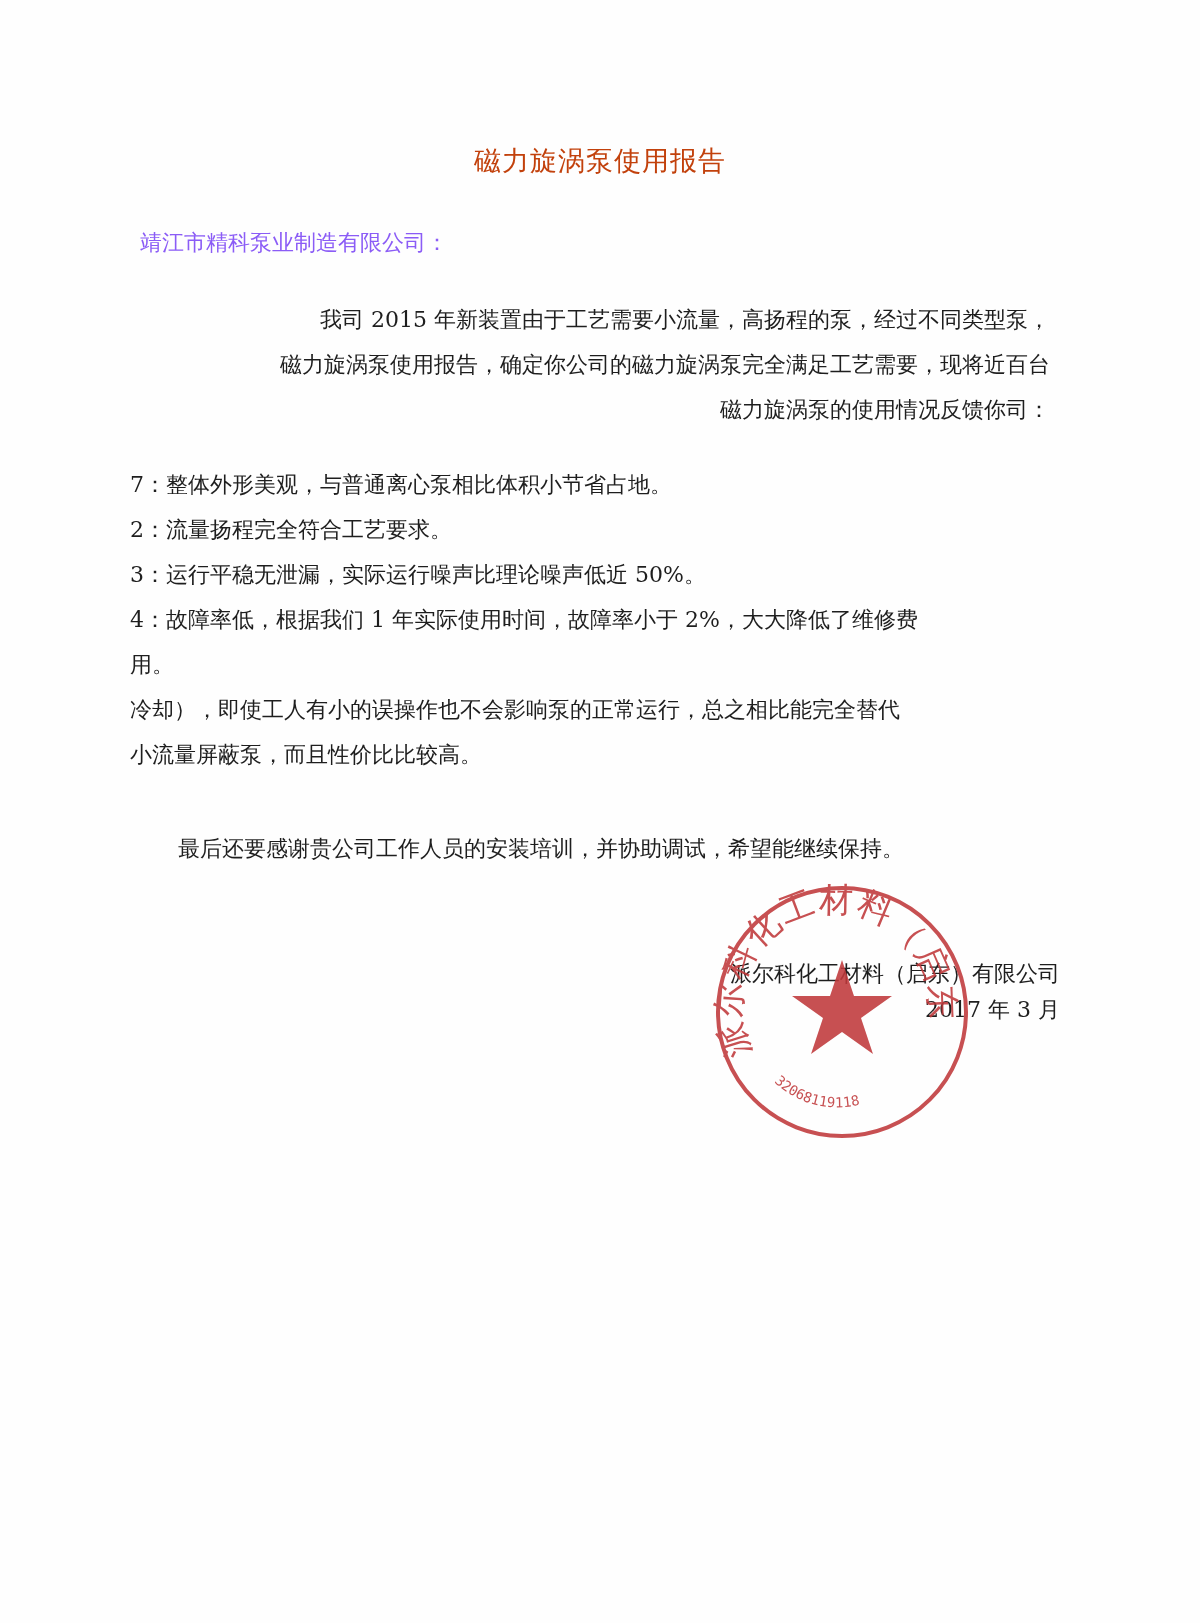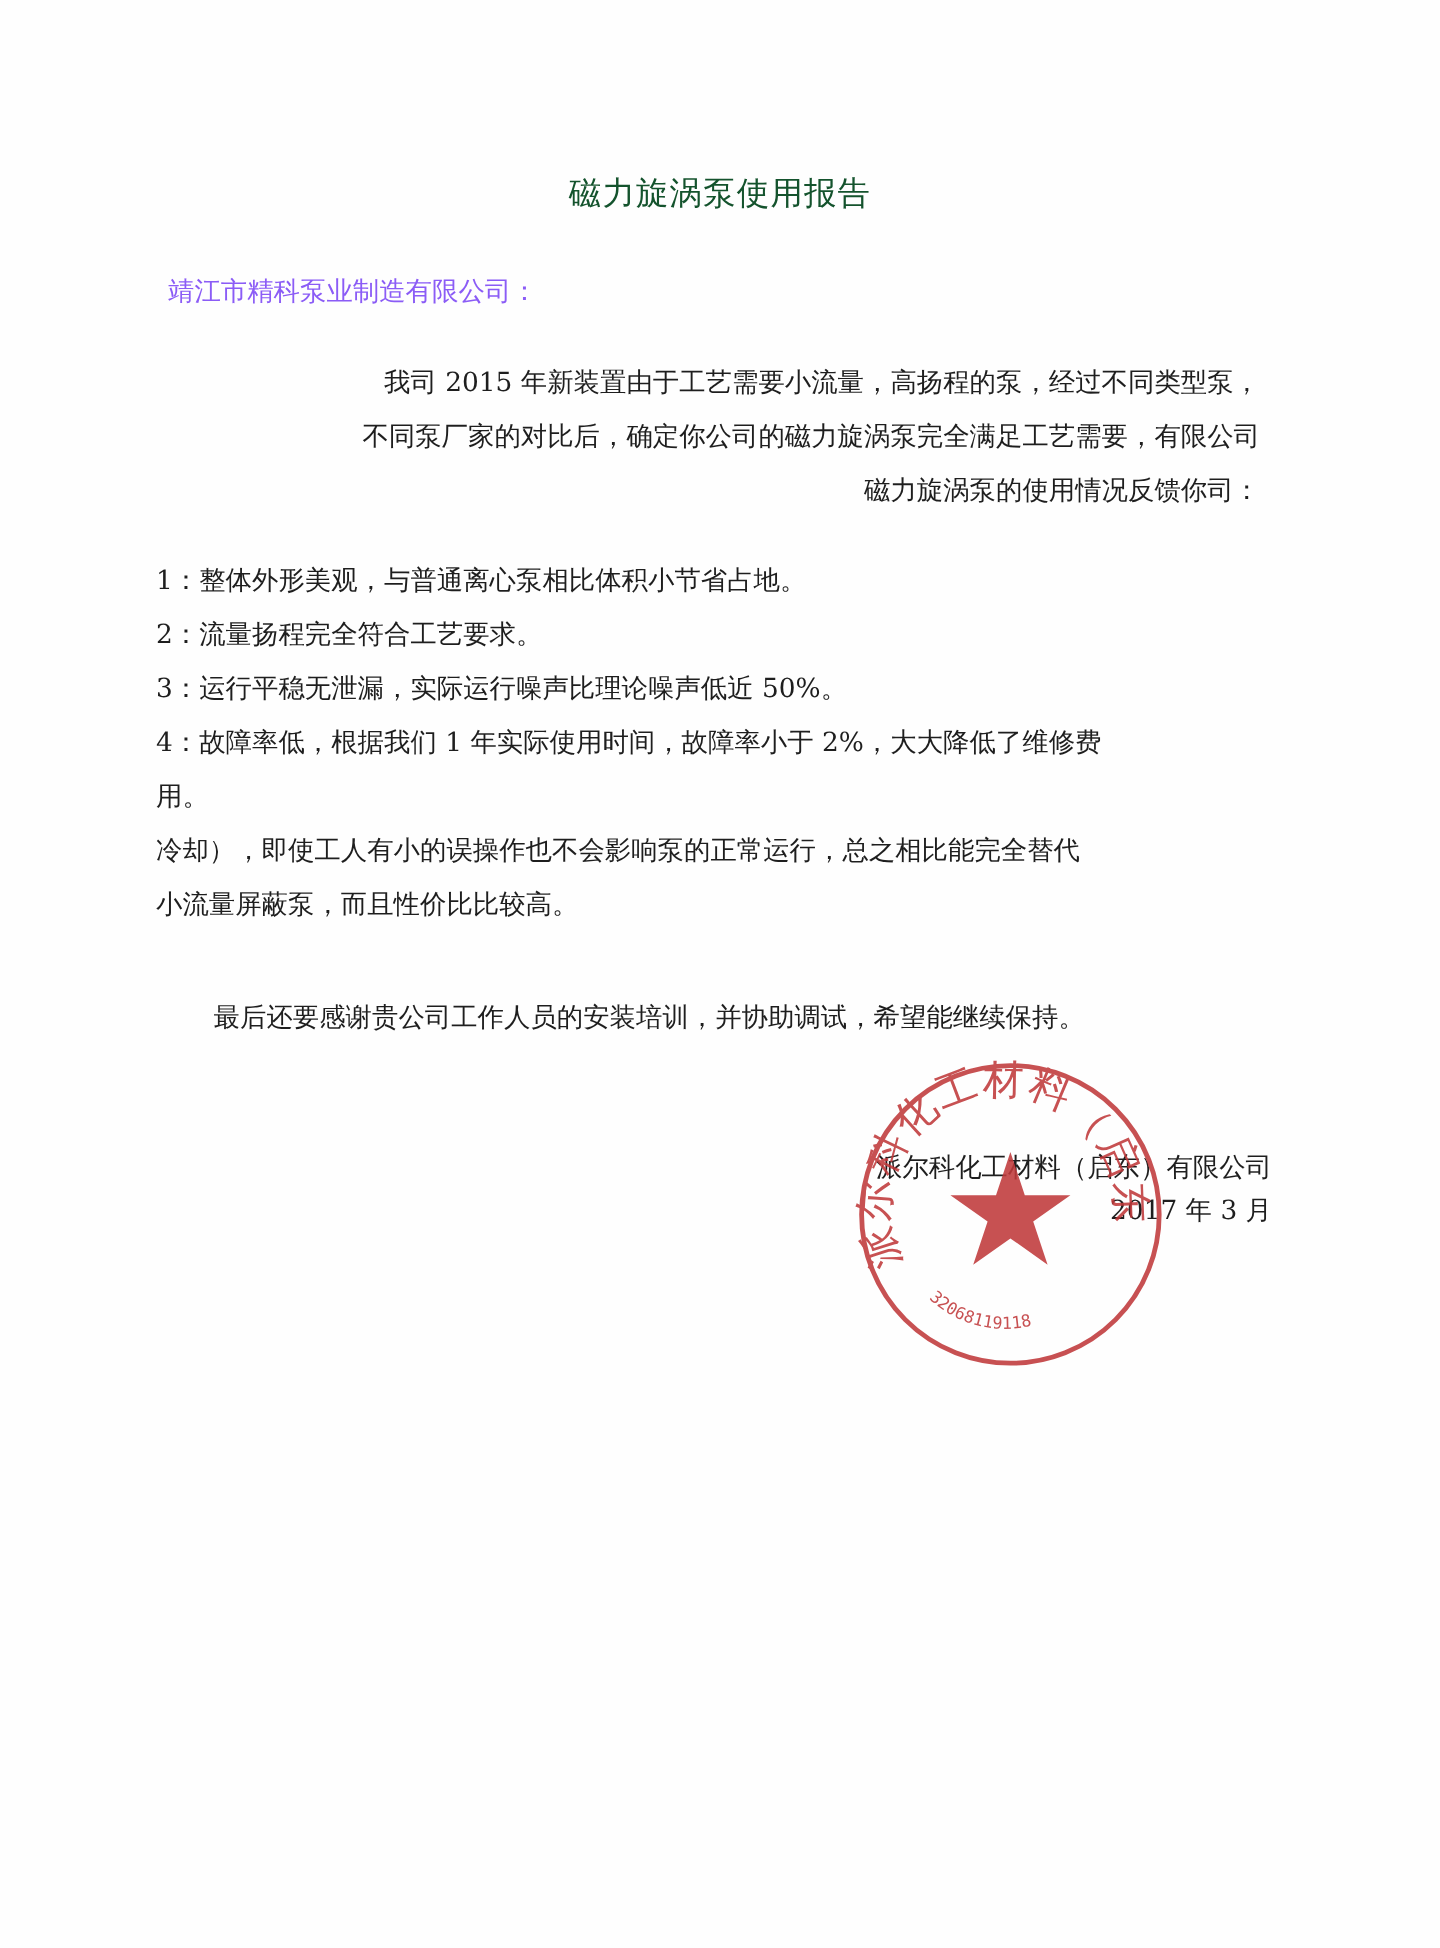--- a/index.html
+++ b/index.html
@@ -4,21 +4,21 @@
   <style>
     html, body { margin: 0; padding: 0; background: #ffffff; }
     body {
       width: 1200px; height: 1623px; position: relative; overflow: hidden;
       font-family: "DejaVu Serif", "Liberation Serif", serif;
       color: #1a1a1a;
     }
     .page { position: absolute; inset: 0; background: #fefefe; }
     .title {
       position: absolute; left: 0; width: 1200px; top: 143px;
-      text-align: center; font-size: 27px; letter-spacing: 1px; color: #14532d;
+      text-align: center; font-size: 27px; letter-spacing: 1px; color: #c2410c;
     }
     .addressee {
       position: absolute; left: 140px; top: 228px; font-size: 22px; color: #8b5cf6;
     }
     .body-block {
       position: absolute; left: 130px; width: 920px; font-size: 22px;
       line-height: 45px; color: #1e1e1e;
     }
     .intro { top: 297px; text-align: right; }
     .intro .line1 { padding-left: 50px; }
@@ -39,26 +39,26 @@
 <body>
 
 <div class="page">
 
   <div class="title">磁力旋涡泵使用报告</div>
 
   <div class="addressee">靖江市精科泵业制造有限公司：</div>
 
   <div class="body-block intro">
     <span class="line line1">我司 2015 年新装置由于工艺需要小流量，高扬程的泵，经过不同类型泵，</span>
-    <span class="line">不同泵厂家的对比后，确定你公司的磁力旋涡泵完全满足工艺需要，有限公司</span>
+    <span class="line">磁力旋涡泵使用报告，确定你公司的磁力旋涡泵完全满足工艺需要，现将近百台</span>
     <span class="line">磁力旋涡泵的使用情况反馈你司：</span>
   </div>
 
   <div class="body-block items">
-    <span class="line">1：整体外形美观，与普通离心泵相比体积小节省占地。</span>
+    <span class="line">7：整体外形美观，与普通离心泵相比体积小节省占地。</span>
     <span class="line">2：流量扬程完全符合工艺要求。</span>
     <span class="line">3：运行平稳无泄漏，实际运行噪声比理论噪声低近 50%。</span>
     <span class="line">4：故障率低，根据我们 1 年实际使用时间，故障率小于 2%，大大降低了维修费</span>
     <span class="line">用。</span>
     <span class="line">冷却），即使工人有小的误操作也不会影响泵的正常运行，总之相比能完全替代</span>
     <span class="line">小流量屏蔽泵，而且性价比比较高。</span>
   </div>
 
   <div class="body-block closing">最后还要感谢贵公司工作人员的安装培训，并协助调试，希望能继续保持。</div>
 

